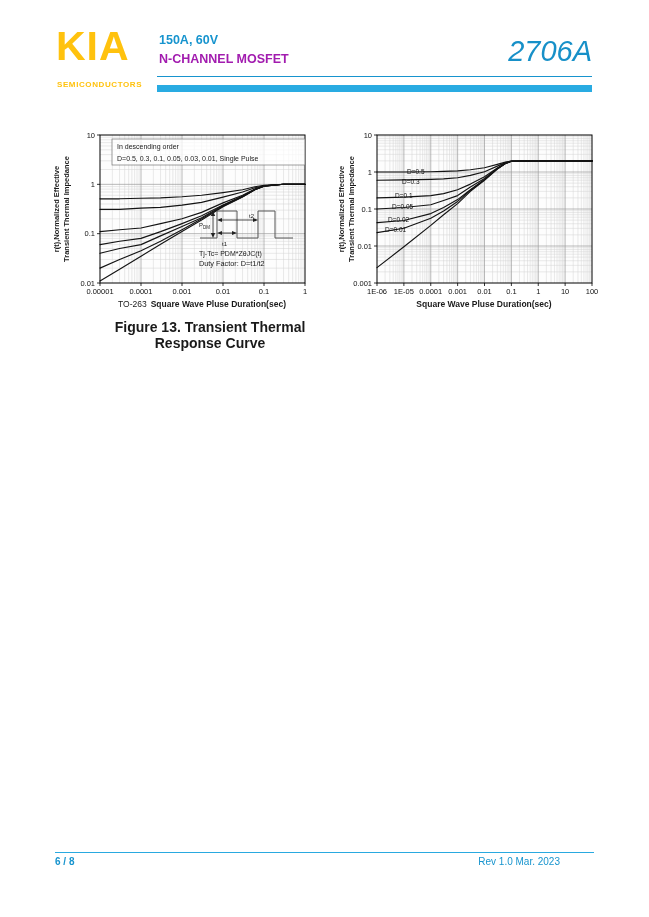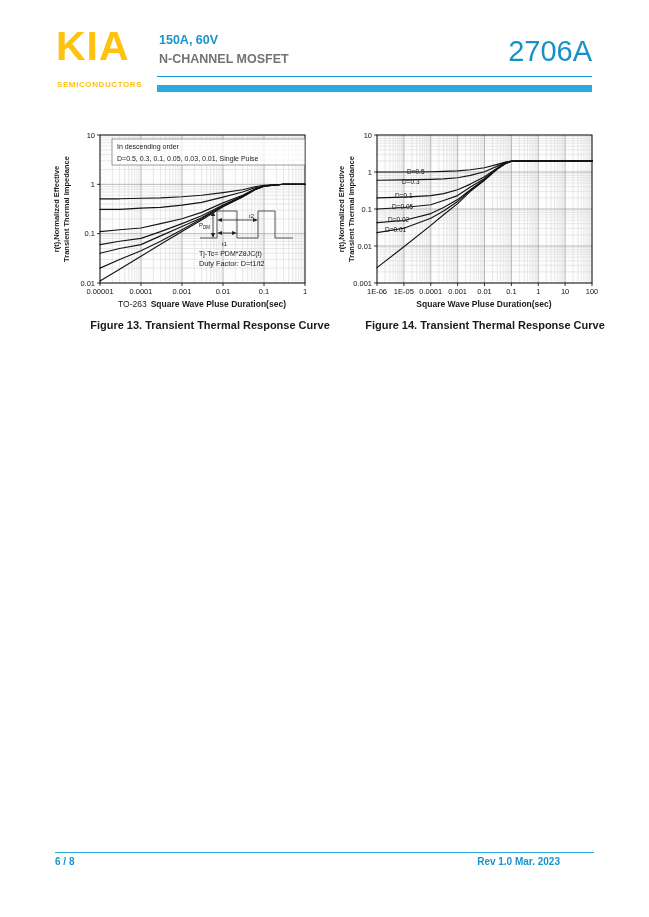--- a/index.html
+++ b/index.html
@@ -2,33 +2,33 @@
 <html><head>
 <meta charset="utf-8">
 <style>
   html,body{margin:0;padding:0;}
   body{background:#e8e8e8;font-family:"Liberation Sans",sans-serif;}
   .page{position:relative;width:649px;height:917px;background:#ffffff;margin:0 auto;overflow:hidden;}
   .abs{position:absolute;}
   .logo{left:56px;top:26px;font-weight:bold;font-size:41px;letter-spacing:1px;color:#FFC20E;line-height:1;}
   .logo-sub{left:57px;top:80px;font-weight:bold;font-size:8px;letter-spacing:0.6px;color:#FFC20E;}
   .sub1{left:159px;top:33px;font-weight:bold;font-size:12.5px;color:#1794CE;text-align:center;}
-  .sub2{left:159px;top:52px;font-weight:bold;font-size:12.5px;color:#737373;}
-  .part{right:57px;top:37px;font-size:29px;color:#1790C8;line-height:1;}
+  .sub2{left:159px;top:52px;font-weight:bold;font-size:12.5px;color:#a21caf;}
+  .part{right:57px;top:37px;font-size:29px;color:#1790C8;line-height:1;font-style:italic;}
   .hline1{left:157px;top:76px;width:435px;height:1px;background:#1794CE;}
   .hbar{left:157px;top:85px;width:435px;height:7px;background:#29ABE2;}
   svg{font-family:"Liberation Sans",sans-serif;}
   #fig1{left:50px;top:123px;}
   #fig2{left:335px;top:123px;}
-  .caption{font-weight:bold;font-size:11px;color:#1a1a1a;text-align:center;}
+  .caption{font-weight:bold;font-size:14px;color:#1a1a1a;text-align:center;}
   #cap1{left:85px;top:319px;width:250px;}
   #cap2{left:363px;top:319px;width:244px;}
   .fline{left:55px;top:852px;width:539px;height:1px;background:#29A9E0;}
   .pagenum{left:55px;top:856px;width:510px;font-weight:bold;font-size:10px;color:#1794CE;}
-  .rev{right:89px;top:856px;font-weight:bold;font-size:10px;color:#1794CE;}
+  .rev{right:89px;top:856px;font-weight:normal;font-size:10px;color:#1794CE;}
 </style>
 </head>
 <body>
 
 <div class="page">
 
   <div class="abs logo">KIA</div>
   <div class="abs logo-sub">SEMICONDUCTORS</div>
   <div class="abs sub1">150A, 60V</div>
   <div class="abs sub2">N-CHANNEL MOSFET</div>
@@ -323,19 +323,18 @@
         <text x="57" y="86" font-size="6.5" fill="#111">D=0.05</text>
         <text x="53" y="99" font-size="6.5" fill="#111">D=0.02</text>
         <text x="50" y="109" font-size="6.5" fill="#111">D=0.01</text>
       </g>
     <text x="149" y="184" text-anchor="middle" font-weight="bold" font-size="8.5" fill="#1a1a1a">Square Wave Pluse Duration(sec)</text>
     <text x="9" y="86" transform="rotate(-90 9 86)" text-anchor="middle" font-weight="bold" font-size="7.5" fill="#1a1a1a">r(t),Normalized Effective</text>
     <text x="19" y="86" transform="rotate(-90 19 86)" text-anchor="middle" font-weight="bold" font-size="7.5" fill="#1a1a1a">Transient Thermal Impedance</text>
   </svg>
 
   <div id="cap1" class="abs caption">Figure 13. Transient Thermal Response Curve</div>
-  <div id="cap2" class="abs caption">Figure 14. Transient Thermal Response Curve</div>
 
   <div class="abs fline"></div>
   <div class="abs pagenum">6 / 8</div>
   <div class="abs rev">Rev 1.0 Mar. 2023</div>
 
 </div>
 
 </body></html>

